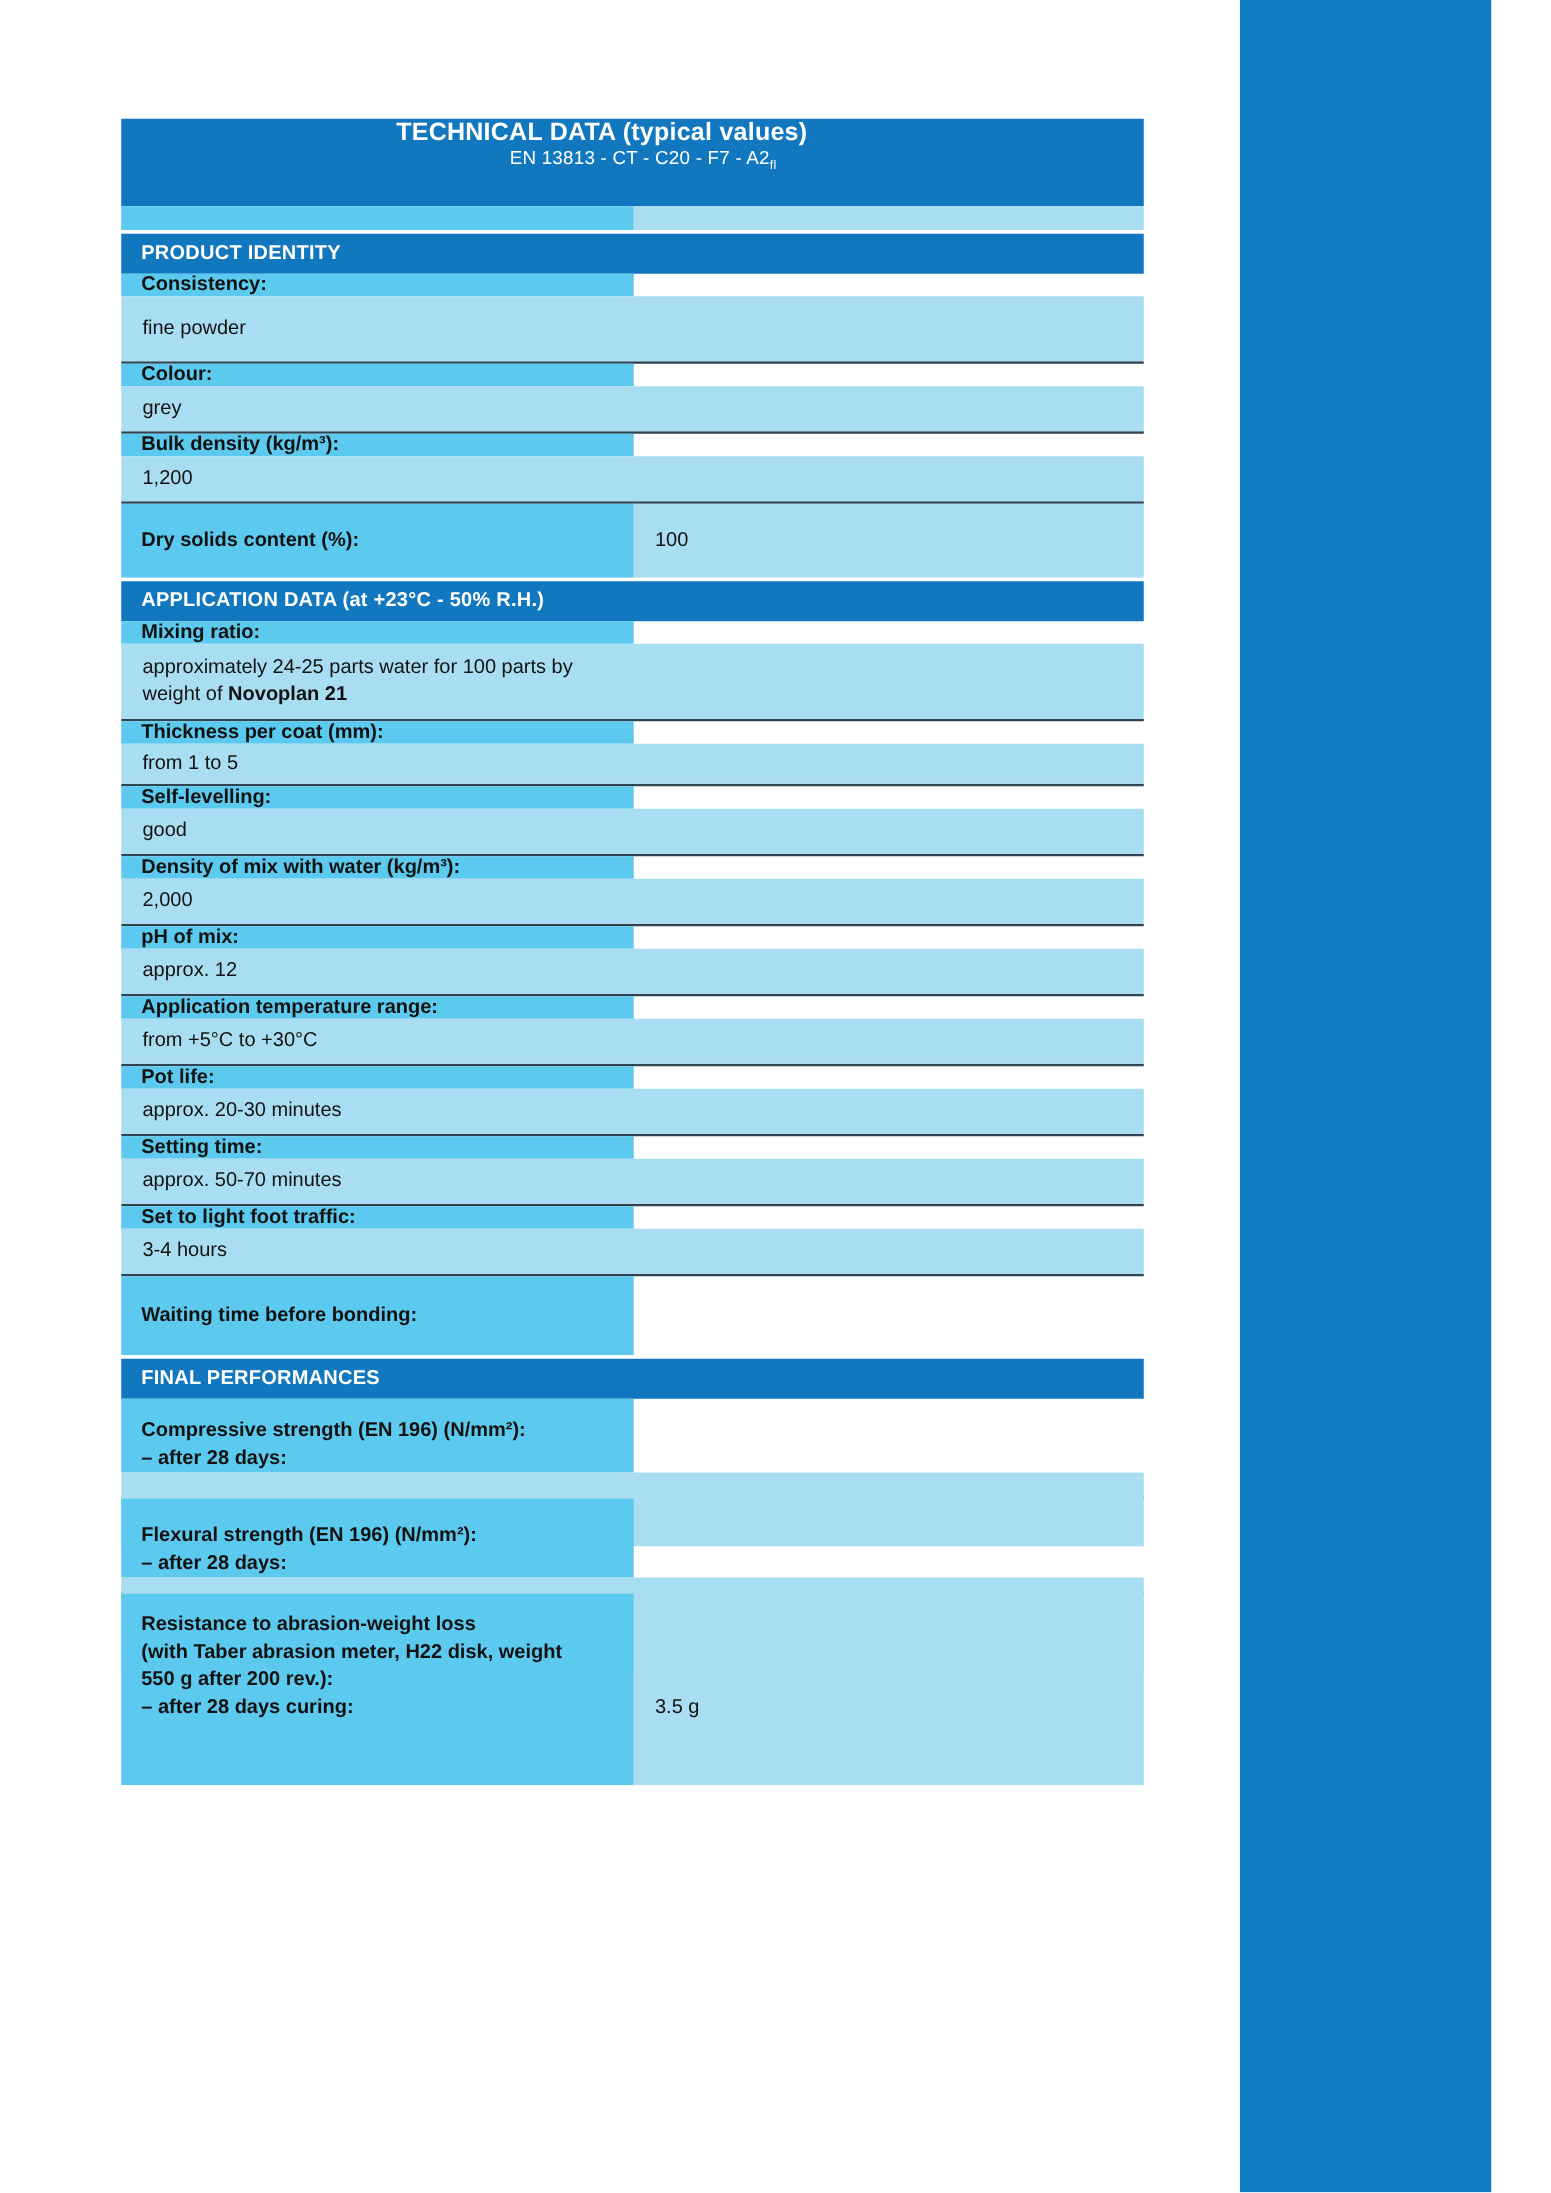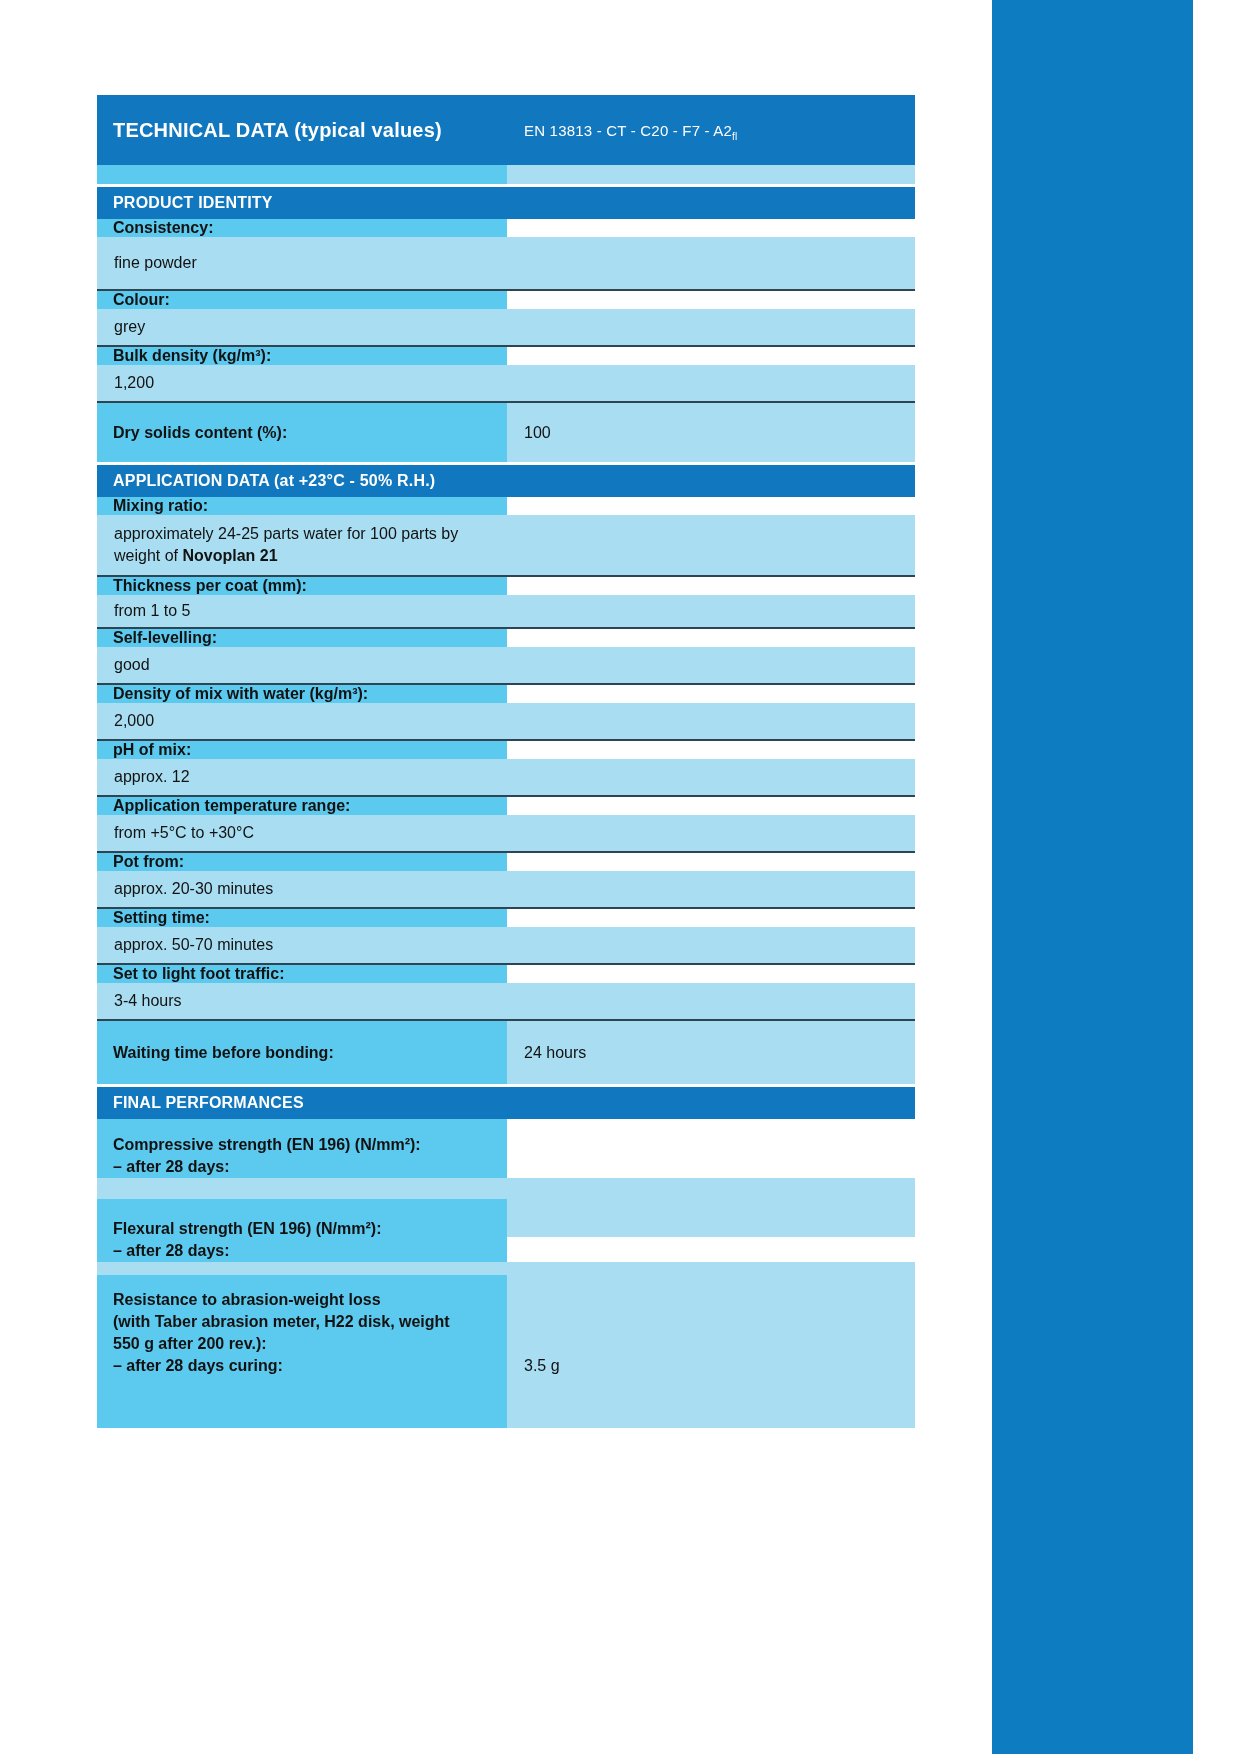--- a/index.html
+++ b/index.html
@@ -8,21 +8,21 @@
     background:var(--page_bg,#ffffff);
     font-family:"Liberation Sans","DejaVu Sans",sans-serif;
     color:var(--body_text,#121212);
   }
   .accent-bar{
     position:absolute;top:0;left:992px;width:201px;height:1754px;
     background:var(--accent_bar_blue,#0d7cc1);
   }
   .sheet{position:absolute;top:95px;left:97px;width:818px;}
 
-  .hdr{display:flex;align-items:center;height:70px;background:var(--bar_blue,#1177be);}
+  .hdr{display:flex;align-items:center;height:70px;background:var(--bar_blue,#1177be);flex-direction:column;}
   .hdr-title{box-sizing:border-box;width:410px;padding-left:16px;
     font-size:20px;font-weight:700;color:var(--bar_text,#ffffff);letter-spacing:.2px;}
   .hdr-std{padding-left:17px;font-size:15px;font-weight:400;color:var(--bar_text,#ffffff);letter-spacing:.2px;}
   .hdr-std sub{font-size:10px;line-height:0;}
 
   .strip{display:flex;height:19px;}
   .strip-l{width:410px;background:var(--left_column_cyan,#5cc9ee);}
   .strip-r{flex:1;background:var(--right_column_light_blue,#a9def2);}
   .gap{height:3px;background:var(--page_bg,#ffffff);}
 
@@ -115,34 +115,33 @@
     </div>
     <div class="row c divided rh-56">
       <div class="cl">pH of mix:</div>
       <div class="cr">approx. 12</div>
     </div>
     <div class="row c divided rh-56">
       <div class="cl">Application temperature range:</div>
       <div class="cr">from +5°C to +30°C</div>
     </div>
     <div class="row c divided rh-56">
-      <div class="cl">Pot from:</div>
+      <div class="cl">Pot life:</div>
       <div class="cr">approx. 20-30 minutes</div>
     </div>
     <div class="row c divided rh-56">
       <div class="cl">Setting time:</div>
       <div class="cr">approx. 50-70 minutes</div>
     </div>
     <div class="row c divided rh-56">
       <div class="cl">Set to light foot traffic:</div>
       <div class="cr">3-4 hours</div>
     </div>
     <div class="row c rh-63">
       <div class="cl">Waiting time before bonding:</div>
-      <div class="cr">24 hours</div>
     </div>
 
     <div class="gap"></div>
     <div class="secbar">FINAL PERFORMANCES</div>
 
     <div class="row divided r-comp">
       <div class="cl">
         <span class="lbl-line">Compressive strength (EN 196) (N/mm²):</span>
         <span class="lbl-line">– after 28 days:</span>
       </div>

